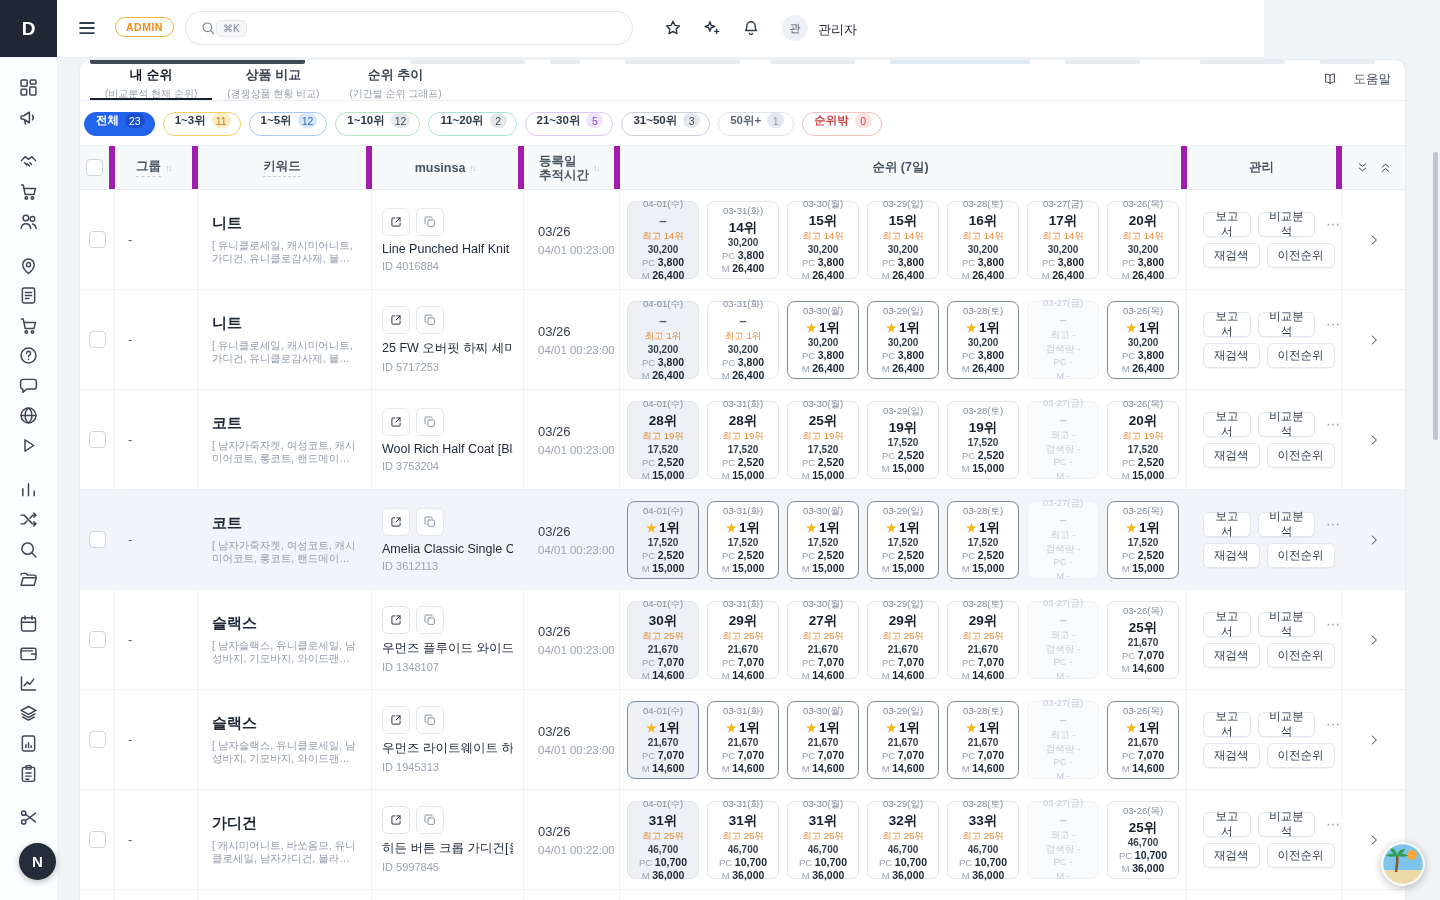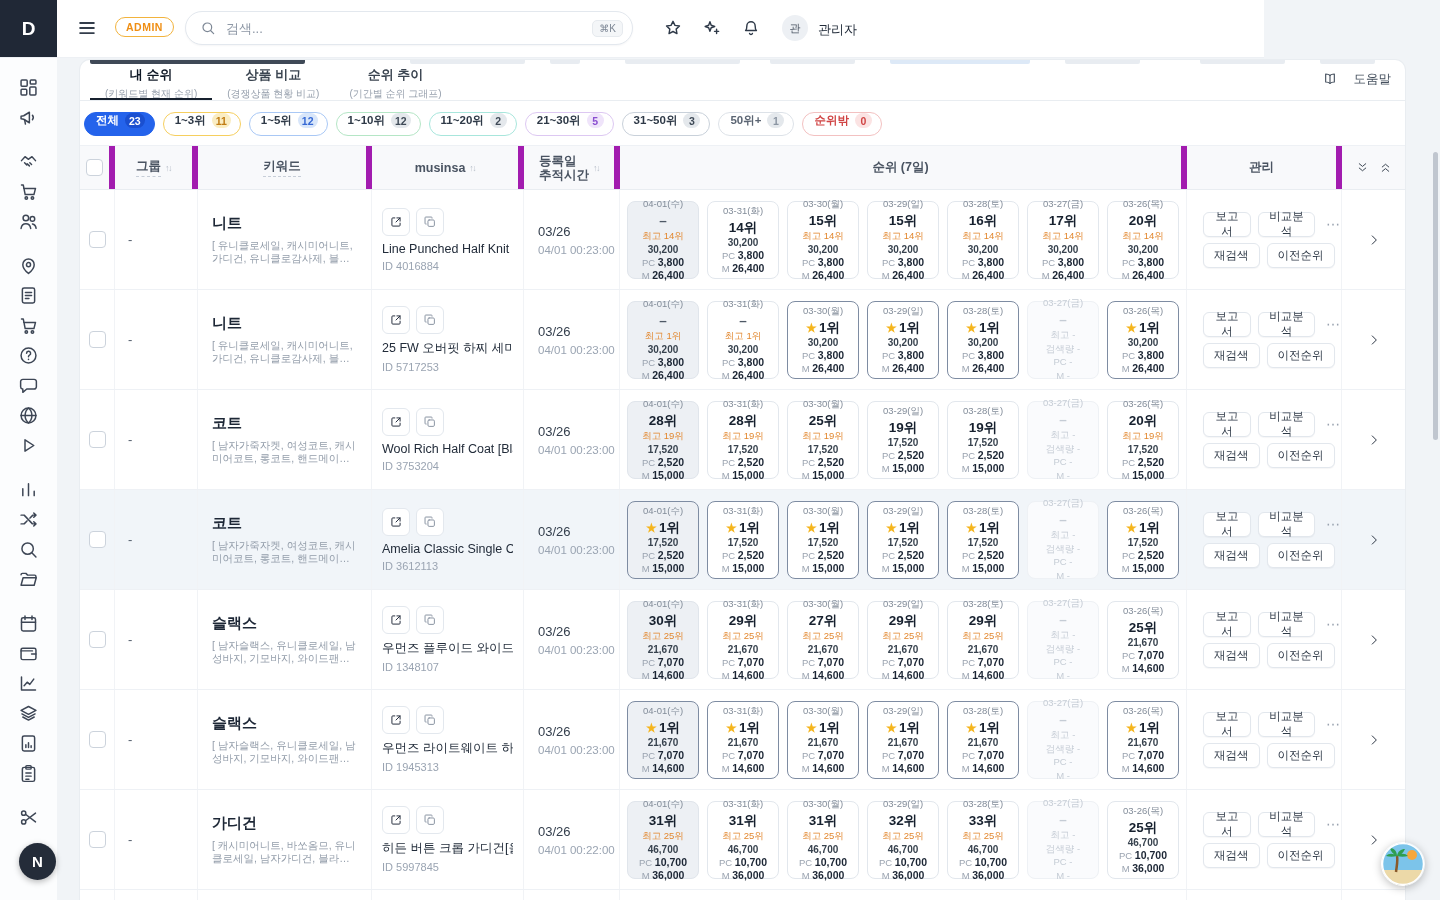--- a/index.html
+++ b/index.html
@@ -47,21 +47,21 @@
   .tab.active::after{content:"";position:absolute;left:0;right:0;bottom:0;height:2px;background:#16202e}
   .help{position:absolute;right:14px;top:11px;display:flex;align-items:flex-start;gap:16px;color:#45505e;
         font-size:12.5px;cursor:pointer}
   .help svg{width:16px;height:16px}
   
   .chips{display:flex;gap:8px;align-items:center;padding:11px 0 9px 4px}
   .chip{display:flex;align-items:flex-start;gap:6px;height:24px;padding:0 9px 0 11px;border-radius:13px;
         border:1.5px solid transparent;font-size:11.5px;font-weight:bold;color:#2e3947;background:#fff;
         cursor:pointer;box-sizing:border-box}
   .chip .cnt{min-width:17px;height:15px;padding:0 4px;border-radius:8px;font-size:10.5px;
-             display:flex;align-items:center;justify-content:center;box-sizing:border-box;font-weight:bold}
+             display:flex;align-items:center;justify-content:center;box-sizing:border-box;font-weight:normal}
   .c0{background:#2463eb;border-color:#2463eb;color:#fff}.c0 .cnt{background:#1a4fd0;color:#fff}
   .c1{border-color:#f6cf5f}.c1 .cnt{background:#faedc3;color:#c07c14}
   .c2{border-color:#a9c8f5}.c2 .cnt{background:#d8e6fa;color:#3568d4}
   .c3{border-color:#b5e6c6}.c3 .cnt{background:#e4e8ec;color:#3f4a57}
   .c4{border-color:#a8e6dc}.c4 .cnt{background:#e4e8ec;color:#3f4a57}
   .c5{border-color:#ddc8f2}.c5 .cnt{background:#efe4fa;color:#8a4fd0}
   .c6{border-color:#c9d1da}.c6 .cnt{background:#e4e8ec;color:#3f4a57}
   .c7{border-color:#dde2e8;color:#5b6573}.c7 .cnt{background:#e4e8ec;color:#8b95a2}
   .c8{border-color:#f3c1c1;color:#d04444}.c8 .cnt{background:#fbe3e3;color:#d04444}
   
@@ -145,21 +145,20 @@
     <svg viewBox="0 0 24 24" fill="none" stroke="currentColor" stroke-width="2" stroke-linecap="round">
         <path d="M4.5 6.5h15M4.5 12h15M4.5 17.5h15"></path>
       </svg>
   </span>
   <span class="admin">ADMIN</span>
   <div class="search">
     <svg viewBox="0 0 24 24" fill="none" stroke="currentColor" stroke-width="1.8" stroke-linecap="round">
         <circle cx="11" cy="11" r="6.5"></circle>
         <path d="M15.8 15.8l4.7 4.7"></path>
       </svg>
-    <input placeholder="검색..." style="">
     <span class="kbd">⌘K</span>
   </div>
   <span class="tbicon" style="left:663px">
     <svg viewBox="0 0 24 24" fill="none" stroke="currentColor" stroke-width="1.7" stroke-linejoin="round">
         <path d="M12 4l2.35 4.9 5.4.7-3.95 3.75.95 5.35L12 16.2 7.25 18.7l.95-5.35L4.25 9.6l5.4-.7z"></path>
       </svg>
   </span>
   <span class="tbicon" style="left:702px">
     <svg viewBox="0 0 24 24" fill="none" stroke="currentColor" stroke-width="1.7" stroke-linejoin="round" stroke-linecap="round">
         <path d="M9.5 4.5L11 8.7l4.2 1.5-4.2 1.5-1.5 4.2L8 11.7 3.8 10.2 8 8.7z"></path>
@@ -347,21 +346,21 @@
     <div class="sliver" style="left:690px;width:85px;background:#e8ecf1"></div>
     <div class="sliver" style="left:810px;width:140px;background:#dde9f7"></div>
     <div class="sliver" style="left:985px;width:75px;background:#e8ecf1"></div>
     <div class="sliver" style="left:1120px;width:85px;background:#e8ecf1"></div>
     <div class="sliver" style="left:1240px;width:55px;background:#e8ecf1"></div>
   </div>
 
   <div class="tabs">
     <div class="tab active">
       <div class="t">내 순위</div>
-      <div class="s">(키워드별 현재 순위)</div>
+      <div class="s">(비교분석 현재 순위)</div>
     </div>
     <div class="tab">
       <div class="t">상품 비교</div>
       <div class="s">(경쟁상품 현황 비교)</div>
     </div>
     <div class="tab">
       <div class="t">순위 추이</div>
       <div class="s">(기간별 순위 그래프)</div>
     </div>
     <div class="help">

